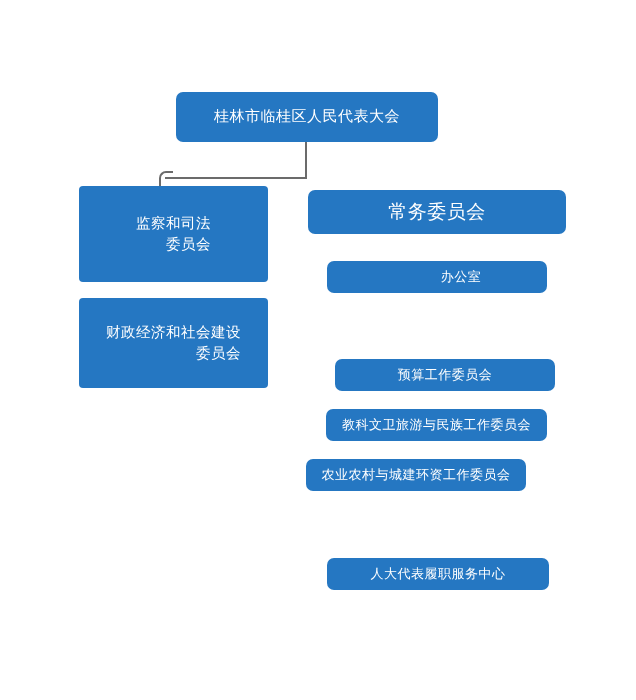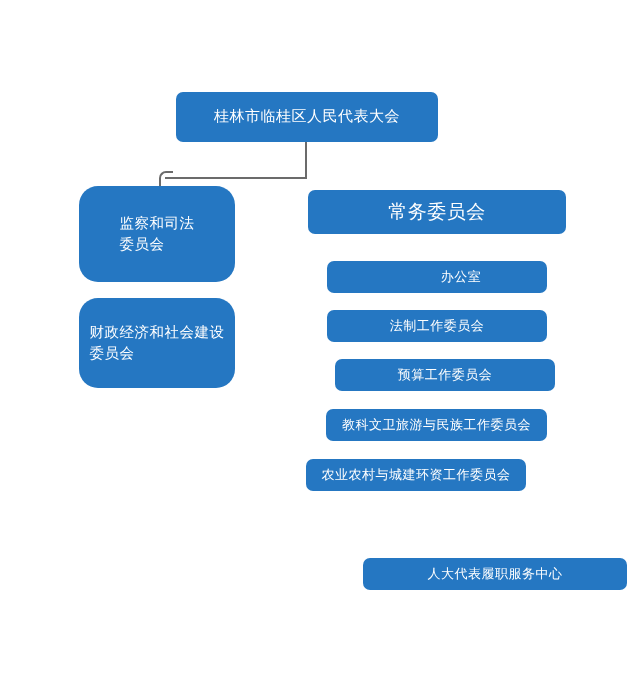--- a/index.html
+++ b/index.html
@@ -20,40 +20,40 @@
   }
   .node {
     position: absolute;
     box-sizing: border-box;
     background: #2577C2;
     color: #ffffff;
     border-radius: 8px;
     display: flex;
     align-items: center;
     justify-content: center;
-    text-align: left;
+    text-align: right;
     line-height: 1.45;
     letter-spacing: 0.5px;
     font-weight: 400;
     white-space: pre-line;
     user-select: none;
   }
   .node-root {
     left: 176px;
     top: 92px;
     width: 262px;
     height: 50px;
     font-size: 15px;
     border-radius: 7px;
   }
   .node-committee {
     left: 79px;
-    width: 156px;
+    width: 189px;
     font-size: 14.5px;
-    border-radius: 19px;
+    border-radius: 4px;
   }
   .node-committee-1 { top: 186px; height: 96px; }
   .node-committee-2 { top: 298px; height: 90px; }
   .node-standing {
     left: 308px;
     top: 190px;
     width: 258px;
     height: 44px;
     font-size: 19px;
     border-radius: 7px;
@@ -113,24 +113,23 @@
   <div class="node node-committee node-committee-1">监察和司法
 委员会</div>
 
   <div class="node node-committee node-committee-2">财政经济和社会建设
 委员会</div>
 
   <div class="node node-standing">常务委员会</div>
 
   <div class="node node-sub" style="left:327px; top:261px; width:220px;padding-left:48px;">办公室</div>
 
-  <div class="node node-sub" style="left:327px; top:310px; width:220px;">法制工作委员会</div>
 
   <div class="node node-sub" style="left:327px; top:359px; width:220px;margin-left:8px;">预算工作委员会</div>
 
   <div class="node node-sub" style="left:326px; top:409px; width:221px;">教科文卫旅游与民族工作委员会</div>
 
   <div class="node node-sub" style="left:306px; top:459px; width:220px;">农业农村与城建环资工作委员会</div>
 
 
-  <div class="node node-sub" style="left:327px; top:558px; width:264px;margin-left:36px;">人大代表履职服务中心</div>
+  <div class="node node-sub" style="left:327px; top:558px; width:222px;">人大代表履职服务中心</div>
 
 </div>
 
 </body></html>

